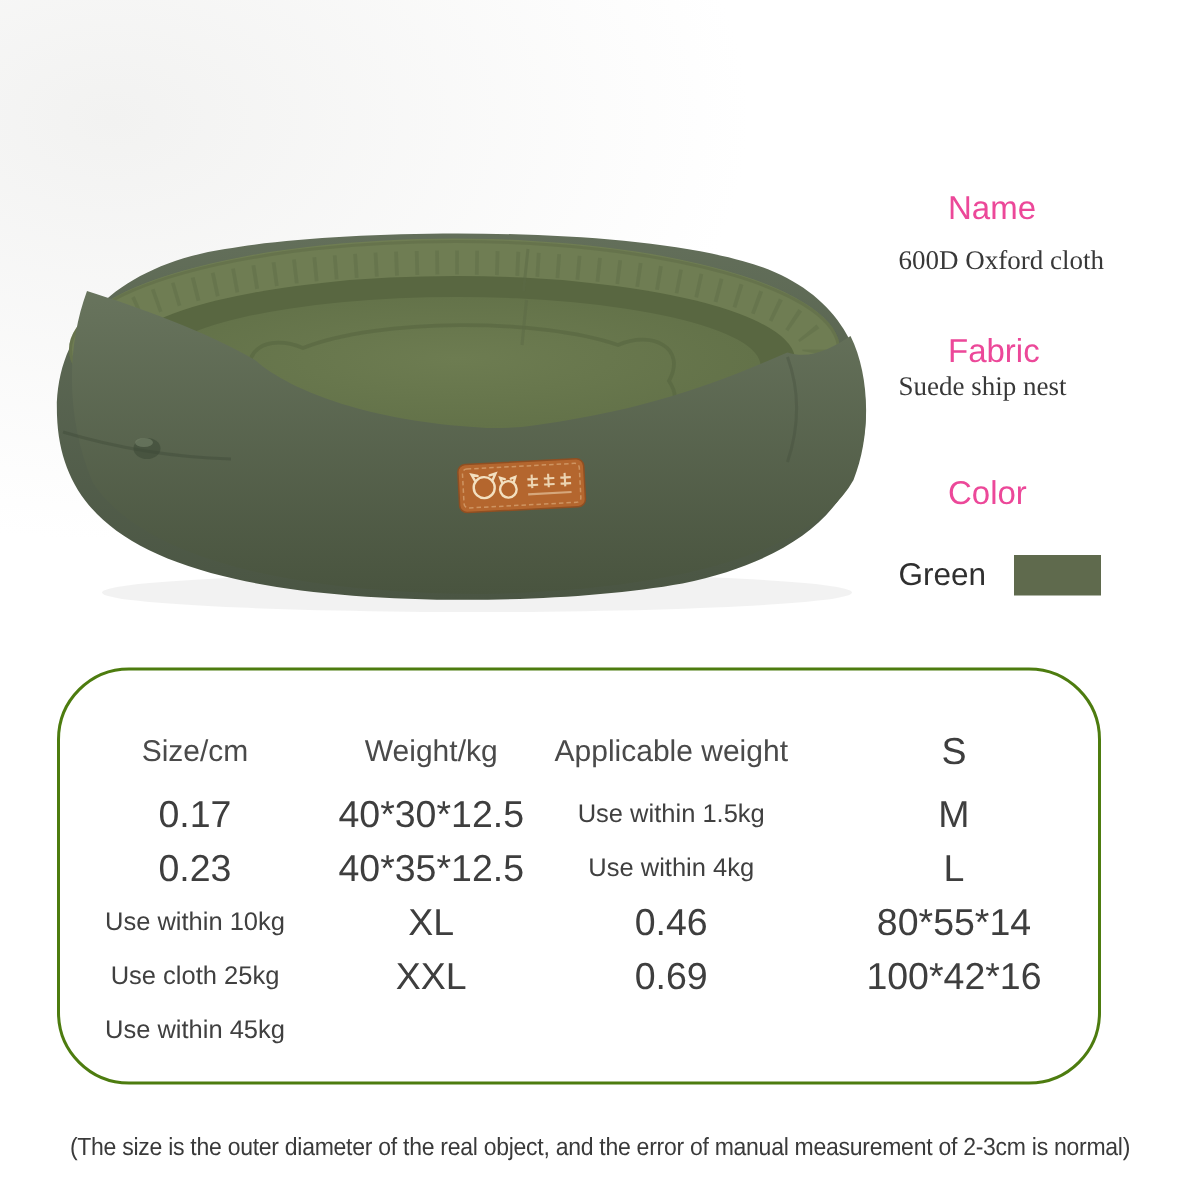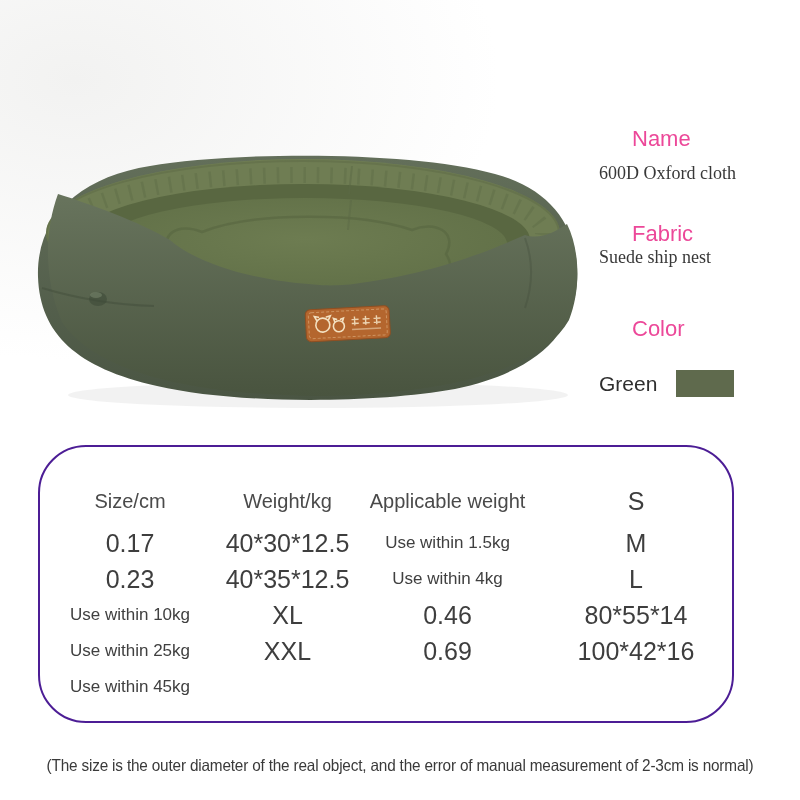--- a/index.html
+++ b/index.html
@@ -10,21 +10,21 @@
          background:radial-gradient(ellipse at 12% 18%, #f2f2f1 0%, #ffffff 55%);}
   .photo svg{position:absolute;left:20px;top:82px;width:566px;height:334px;}
   
   .spec-label{position:absolute;left:632px;font-size:22px;color:#ec4899;}
   .spec-value{position:absolute;left:599px;font-size:18px;color:#383838;font-family:Liberation Serif, serif;}
   .green-row{position:absolute;left:599px;top:358px;display:flex;align-items:center;gap:19px;margin-top:12px;}
   .green-row .spec-green{font-size:21px;color:#2f2f2f;}
   .swatch{width:58px;height:27px;background:#5f6a4d;}
   
   .table-box{position:absolute;left:38px;top:445px;width:696px;height:278px;
-             border:2px solid #4c1d95;border-radius:48px;box-sizing:border-box;}
+             border:2px solid #4d7c0f;border-radius:48px;box-sizing:border-box;}
   .grid{display:grid;grid-template-columns:180px 135px 185px 192px;
         grid-template-rows:48px repeat(5,36px);padding-top:30px;}
   .grid > div{display:flex;align-items:center;justify-content:center;}
   .th{font-size:20px;color:#4a4a4a;}
   .cell-big{font-size:25px;color:#3e3e3e;}
   .cell-small{font-size:17px;color:#404040;}
   
   .footnote{position:absolute;left:0;top:756px;width:800px;text-align:center;
             font-size:16.5px;color:#3a3a3a;transform:scaleX(0.93);letter-spacing:-0.2px;}
 </style>
@@ -132,21 +132,21 @@
       <div class="cell-big">0.23</div>
       <div class="cell-big">40*35*12.5</div>
       <div class="cell-small">Use within 4kg</div>
 
       <div class="cell-big">L</div>
       <div class="cell-small">Use within 10kg</div>
 
       <div class="cell-big">XL</div>
       <div class="cell-big">0.46</div>
       <div class="cell-big">80*55*14</div>
-      <div class="cell-small">Use within 25kg</div>
+      <div class="cell-small">Use cloth 25kg</div>
 
       <div class="cell-big">XXL</div>
       <div class="cell-big">0.69</div>
       <div class="cell-big">100*42*16</div>
       <div class="cell-small">Use within 45kg</div>
     </div>
   </div>
 
   <div class="footnote">(The size is the outer diameter of the real object, and the error of manual measurement of 2-3cm is normal)</div>
 

